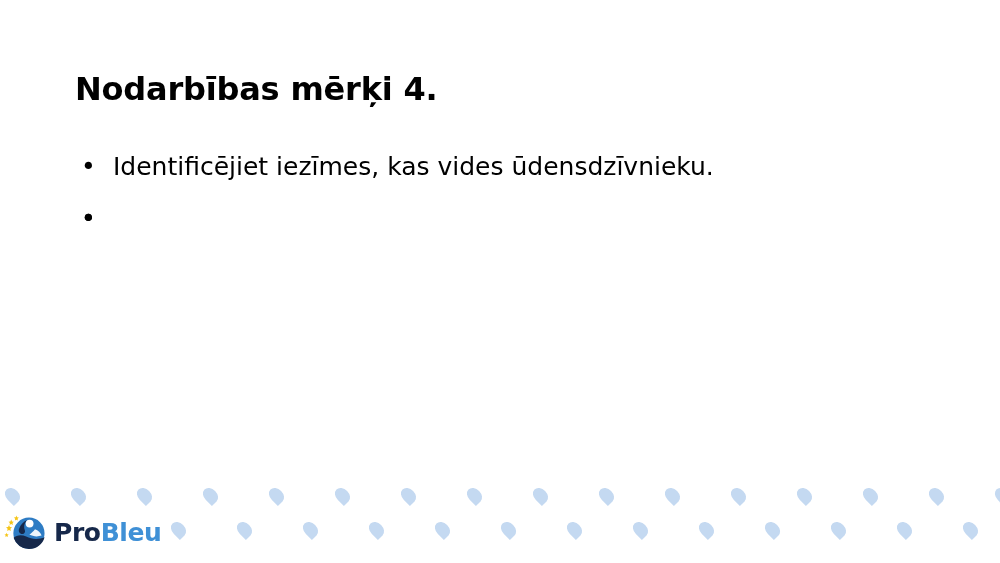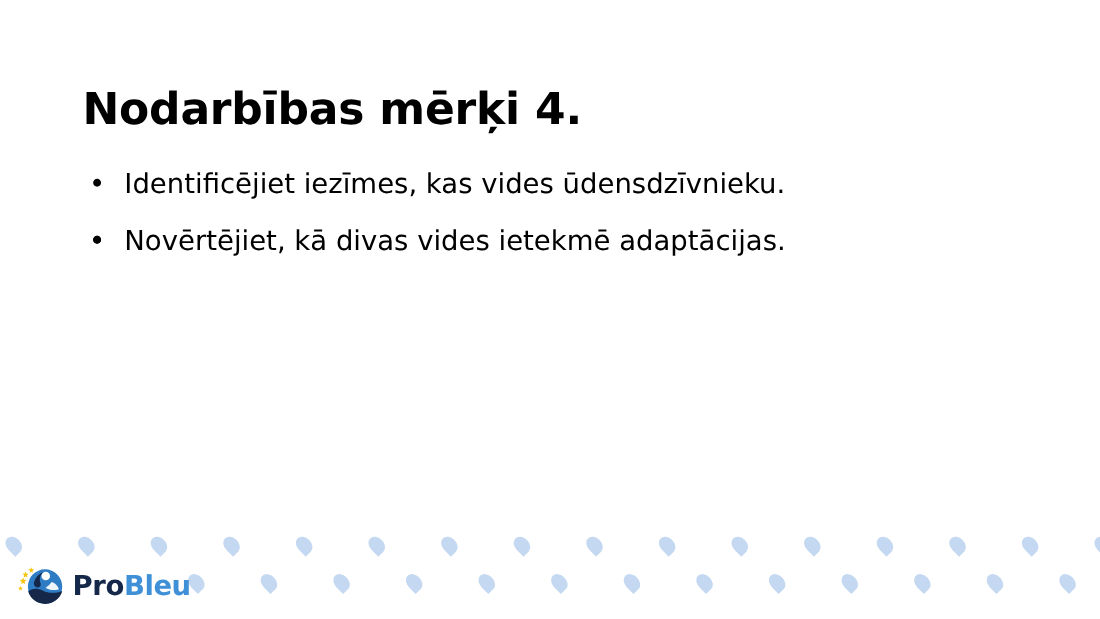--- a/index.html
+++ b/index.html
@@ -19,21 +19,21 @@
     overflow: hidden;
   }
 
   
   .slide-title {
     position: absolute;
     left: 75px;
     top: 50px;
     width: 860px;
     font-family: "DejaVu Sans", sans-serif;
-    font-size: 40px;
+    font-size: 32px;
     font-weight: bold;
     line-height: 1.15;
     letter-spacing: -0.2px;
     color: #000000;
     white-space: nowrap;
   }
 
   
   .bullet-list {
     position: absolute;
@@ -80,21 +80,21 @@
     width: 13px;
     height: 17px;
     background: #c4d9f1;
     border-radius: 50% 50% 50% 0;
     transform: rotate(-45deg);
   }
 
   
   .logo {
     position: absolute;
-    left: 16px;
+    left: 4px;
     bottom: 9px;
     height: 44px;
     display: flex;
     align-items: center;
     gap: 8px;
   }
   .logo-mark {
     width: 42px;
     height: 42px;
     flex: 0 0 42px;
@@ -121,21 +121,20 @@
   <ul class="bullet-list">
     <li class="bullet-item">
       <span class="bullet-marker">•</span>
       <span>Identificējiet iezīmes, kas vides ūdensdzīvnieku.</span>
     </li>
     <li class="bullet-item">
       <span class="bullet-marker">•</span>
     </li>
     <li class="bullet-item">
       <span class="bullet-marker">•</span>
-      <span>Novērtējiet, kā divas vides ietekmē adaptācijas.</span>
     </li>
   </ul>
 
   <div class="droplet-band" id="droplet-band">
       <span class="droplet" style="left: 6px; top: 14px; background: rgb(196, 217, 241);"></span>
       <span class="droplet" style="left: 72px; top: 14px; background: rgb(196, 217, 241);"></span>
       <span class="droplet" style="left: 138px; top: 14px; background: rgb(196, 217, 241);"></span>
       <span class="droplet" style="left: 204px; top: 14px; background: rgb(196, 217, 241);"></span>
       <span class="droplet" style="left: 270px; top: 14px; background: rgb(196, 217, 241);"></span>
       <span class="droplet" style="left: 336px; top: 14px; background: rgb(196, 217, 241);"></span>

